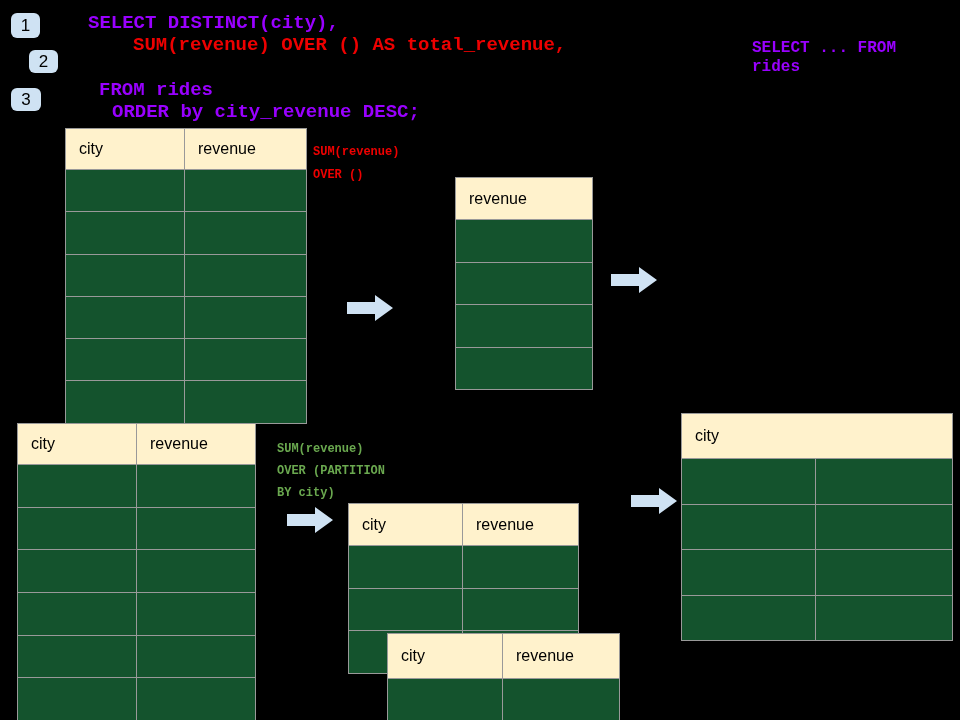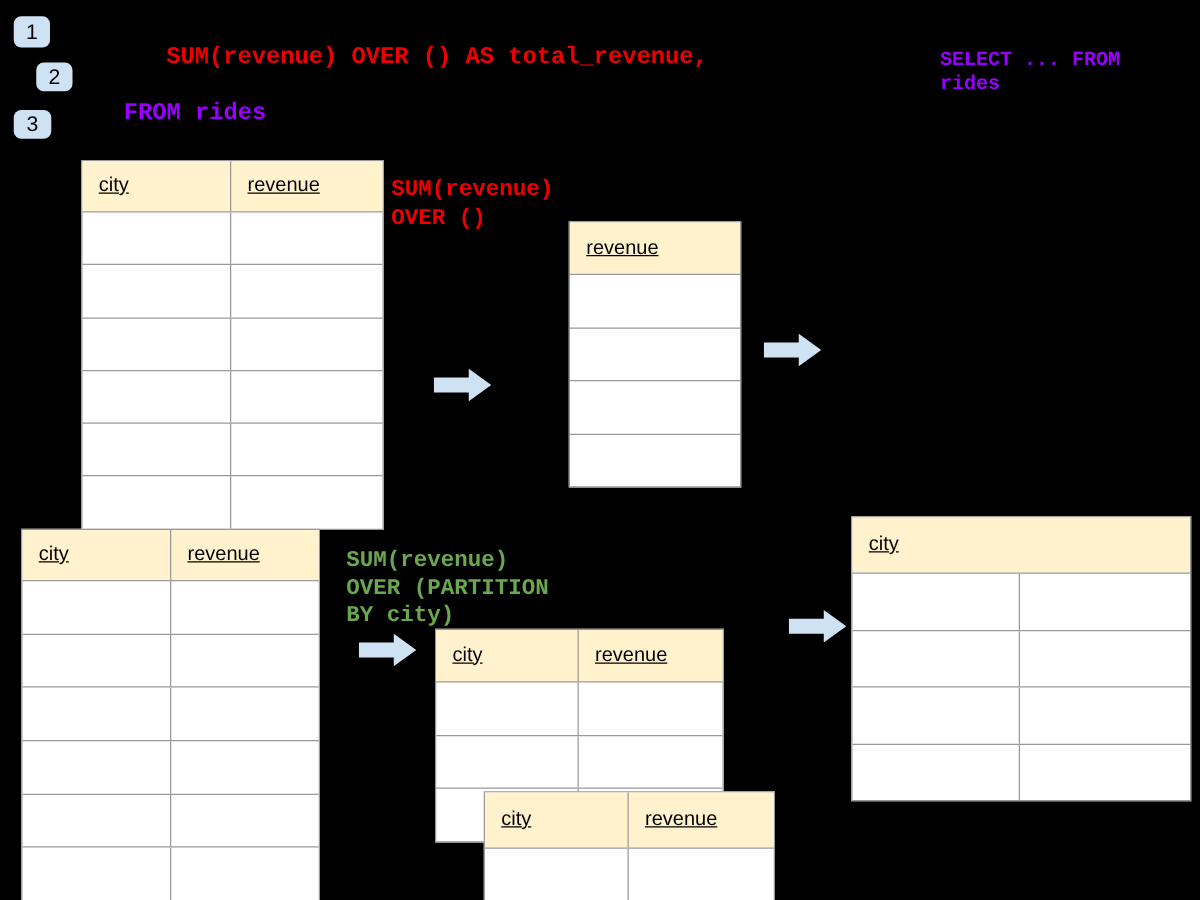--- a/index.html
+++ b/index.html
@@ -24,26 +24,26 @@
   #code-line-1{left:133px;top:36px;}
   #code-line-2{left:133px;top:58px;}
   #code-line-3{left:99px;top:81px;}
   #code-line-4{left:112px;top:103px;}
   #side-note{
     position:absolute;left:752px;top:39px;font-family:"Liberation Mono","DejaVu Sans Mono",monospace;
     font-weight:bold;font-size:16px;line-height:19px;white-space:pre-line;
   }
   .annotation{
     position:absolute;font-family:"Liberation Mono","DejaVu Sans Mono",monospace;
-    font-weight:bold;font-size:18px;white-space:pre-line;
+    font-weight:bold;font-size:12px;white-space:pre-line;
   }
   #annotation-total{left:313px;top:141px;line-height:23px;}
   #annotation-partition{left:277px;top:438px;line-height:22px;}
   
-  .tbl{position:absolute;background:#ffffff;border:1px solid var(--tbl-border,#999);text-decoration:underline;}
+  .tbl{position:absolute;background:#14532d;border:1px solid var(--tbl-border,#999);}
   .tbl .hdr,.tbl .row{display:grid;grid-template-columns:var(--cols);}
   .tbl .hdr{background:var(--hdr-fill,#fff2cc);height:var(--hdrh);}
   .tbl .row{height:var(--rowh);border-top:1px solid var(--tbl-border,#999);}
   .tbl .cell{
     border-right:1px solid var(--tbl-border,#999);
     display:flex;align-items:center;padding-left:13px;
     font-size:16px;color:#000;overflow:hidden;
   }
   .tbl .cell:last-child{border-right:none;}
   #table-source-top      {left:65px; top:128px;width:240px;--cols:119px 1fr;--hdrh:40px;--rowh:41.3px;}
@@ -61,22 +61,24 @@
 </style>
 </head>
 <body>
 
 <div class="canvas" id="canvas" style="--badge-fill: #cfe2f3; --hdr-fill: #fff2cc; --tbl-border: #999999; background: rgb(0, 0, 0);">
 
   <div class="badge" id="badge-1">1</div>
   <div class="badge" id="badge-2">2</div>
   <div class="badge" id="badge-3">3</div>
 
+  <div class="code" id="code-line-0" style="color: rgb(153, 0, 255);">SELECT DISTINCT(city),</div>
   <div class="code" id="code-line-1" style="color: rgb(238, 0, 0);">SUM(revenue) OVER () AS total_revenue,</div>
   <div class="code" id="code-line-3" style="color: rgb(153, 0, 255);">FROM rides</div>
+  <div class="code" id="code-line-4" style="color: rgb(153, 0, 255);">ORDER by city_revenue DESC;</div>
 
   <div id="side-note" style="color: rgb(153, 0, 255);">SELECT ... FROM
 rides</div>
 
   <div class="annotation" id="annotation-total" style="color: rgb(238, 0, 0);">SUM(revenue)
 OVER ()</div>
   <div class="annotation" id="annotation-partition" style="color: rgb(106, 168, 79);">SUM(revenue)
 OVER (PARTITION
 BY city)</div>
 

